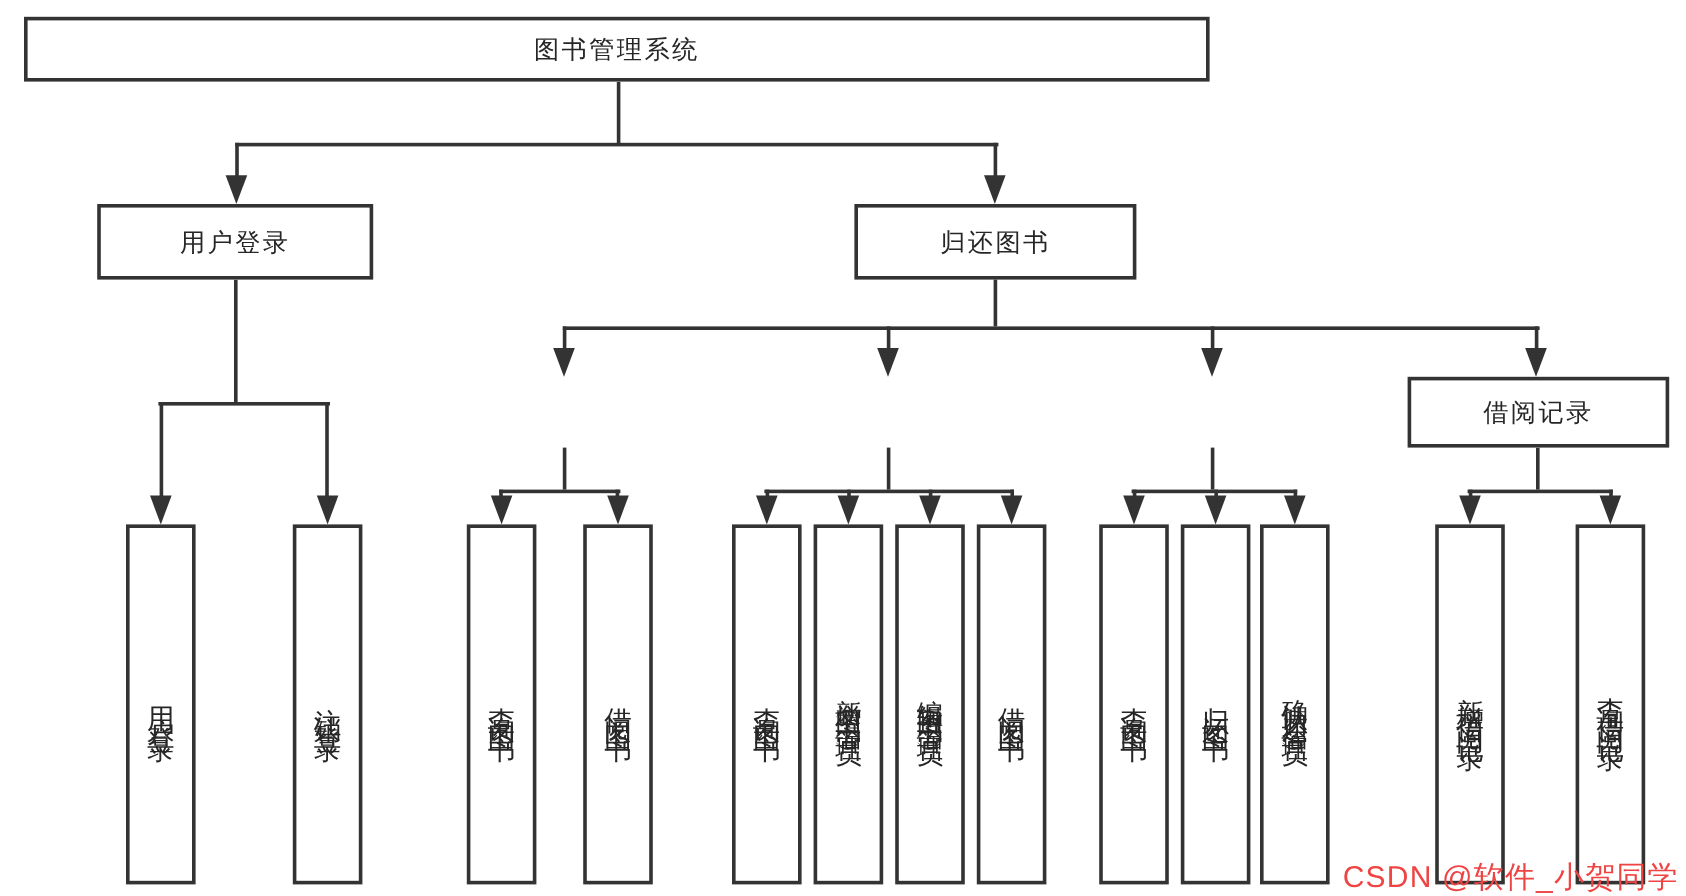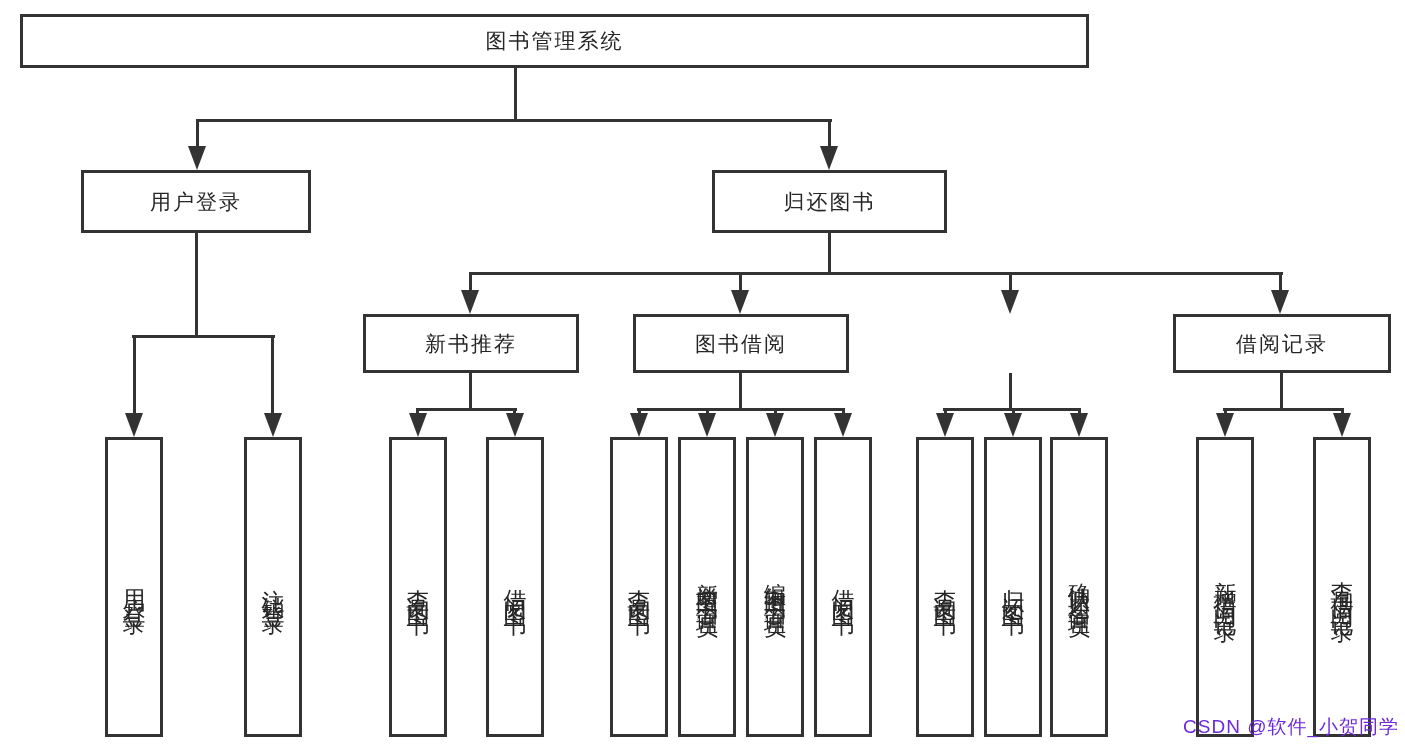--- a/index.html
+++ b/index.html
@@ -53,33 +53,33 @@
     height: 0;
     border-left: 9px solid transparent;
     border-right: 9px solid transparent;
     border-top: 24px solid #333333;
     z-index: 1;
   }
   #watermark {
     position: absolute;
     top: 714px;
     right: 6px;
-    font-size: 19px;
-    color: #6d28d9;
+    font-size: 25px;
+    color: #ef4444;
     letter-spacing: 1px;
     z-index: 5;
     white-space: nowrap;
   }
 </style>
 </head>
 <body>
 
 <div id="canvas">
 
-  <div class="box" style="left:20px; top:14px; width:1069px; height:54px;">
+  <div class="box" style="left:20px; top:14px; width:988px; height:54px;">
     <span class="hlabel">图书管理系统</span>
   </div>
 
   <div class="line" style="left:514px; top:68px; width:3px; height:52px;"></div>
   <div class="line" style="left:196px; top:119px; width:636px; height:3px;"></div>
   <div class="line" style="left:196px; top:119px; width:3px; height:30px;"></div>
   <div class="arrow" style="left:188px; top:146px;"></div>
   <div class="line" style="left:828px; top:119px; width:3px; height:30px;"></div>
   <div class="arrow" style="left:820px; top:146px;"></div>
 
@@ -101,26 +101,20 @@
   <div class="line" style="left:469px; top:272px; width:814px; height:3px;"></div>
   <div class="line" style="left:469px; top:272px; width:3px; height:20px;"></div>
   <div class="arrow" style="left:461px; top:290px;"></div>
   <div class="line" style="left:739px; top:272px; width:3px; height:20px;"></div>
   <div class="arrow" style="left:731px; top:290px;"></div>
   <div class="line" style="left:1009px; top:272px; width:3px; height:20px;"></div>
   <div class="arrow" style="left:1001px; top:290px;"></div>
   <div class="line" style="left:1279px; top:272px; width:3px; height:20px;"></div>
   <div class="arrow" style="left:1271px; top:290px;"></div>
 
-  <div class="box" style="left:363px; top:314px; width:216px; height:59px;">
-    <span class="hlabel">新书推荐</span>
-  </div>
-  <div class="box" style="left:633px; top:314px; width:216px; height:59px;">
-    <span class="hlabel">图书借阅</span>
-  </div>
   <div class="box" style="left:1173px; top:314px; width:218px; height:59px;">
     <span class="hlabel">借阅记录</span>
   </div>
 
   <div class="line" style="left:469px; top:373px; width:3px; height:35px;"></div>
   <div class="line" style="left:416px; top:408px; width:101px; height:3px;"></div>
   <div class="line" style="left:416px; top:408px; width:3px; height:8px;"></div>
   <div class="arrow" style="left:409px; top:413px;"></div>
   <div class="line" style="left:513px; top:408px; width:3px; height:8px;"></div>
   <div class="arrow" style="left:506px; top:413px;"></div>

